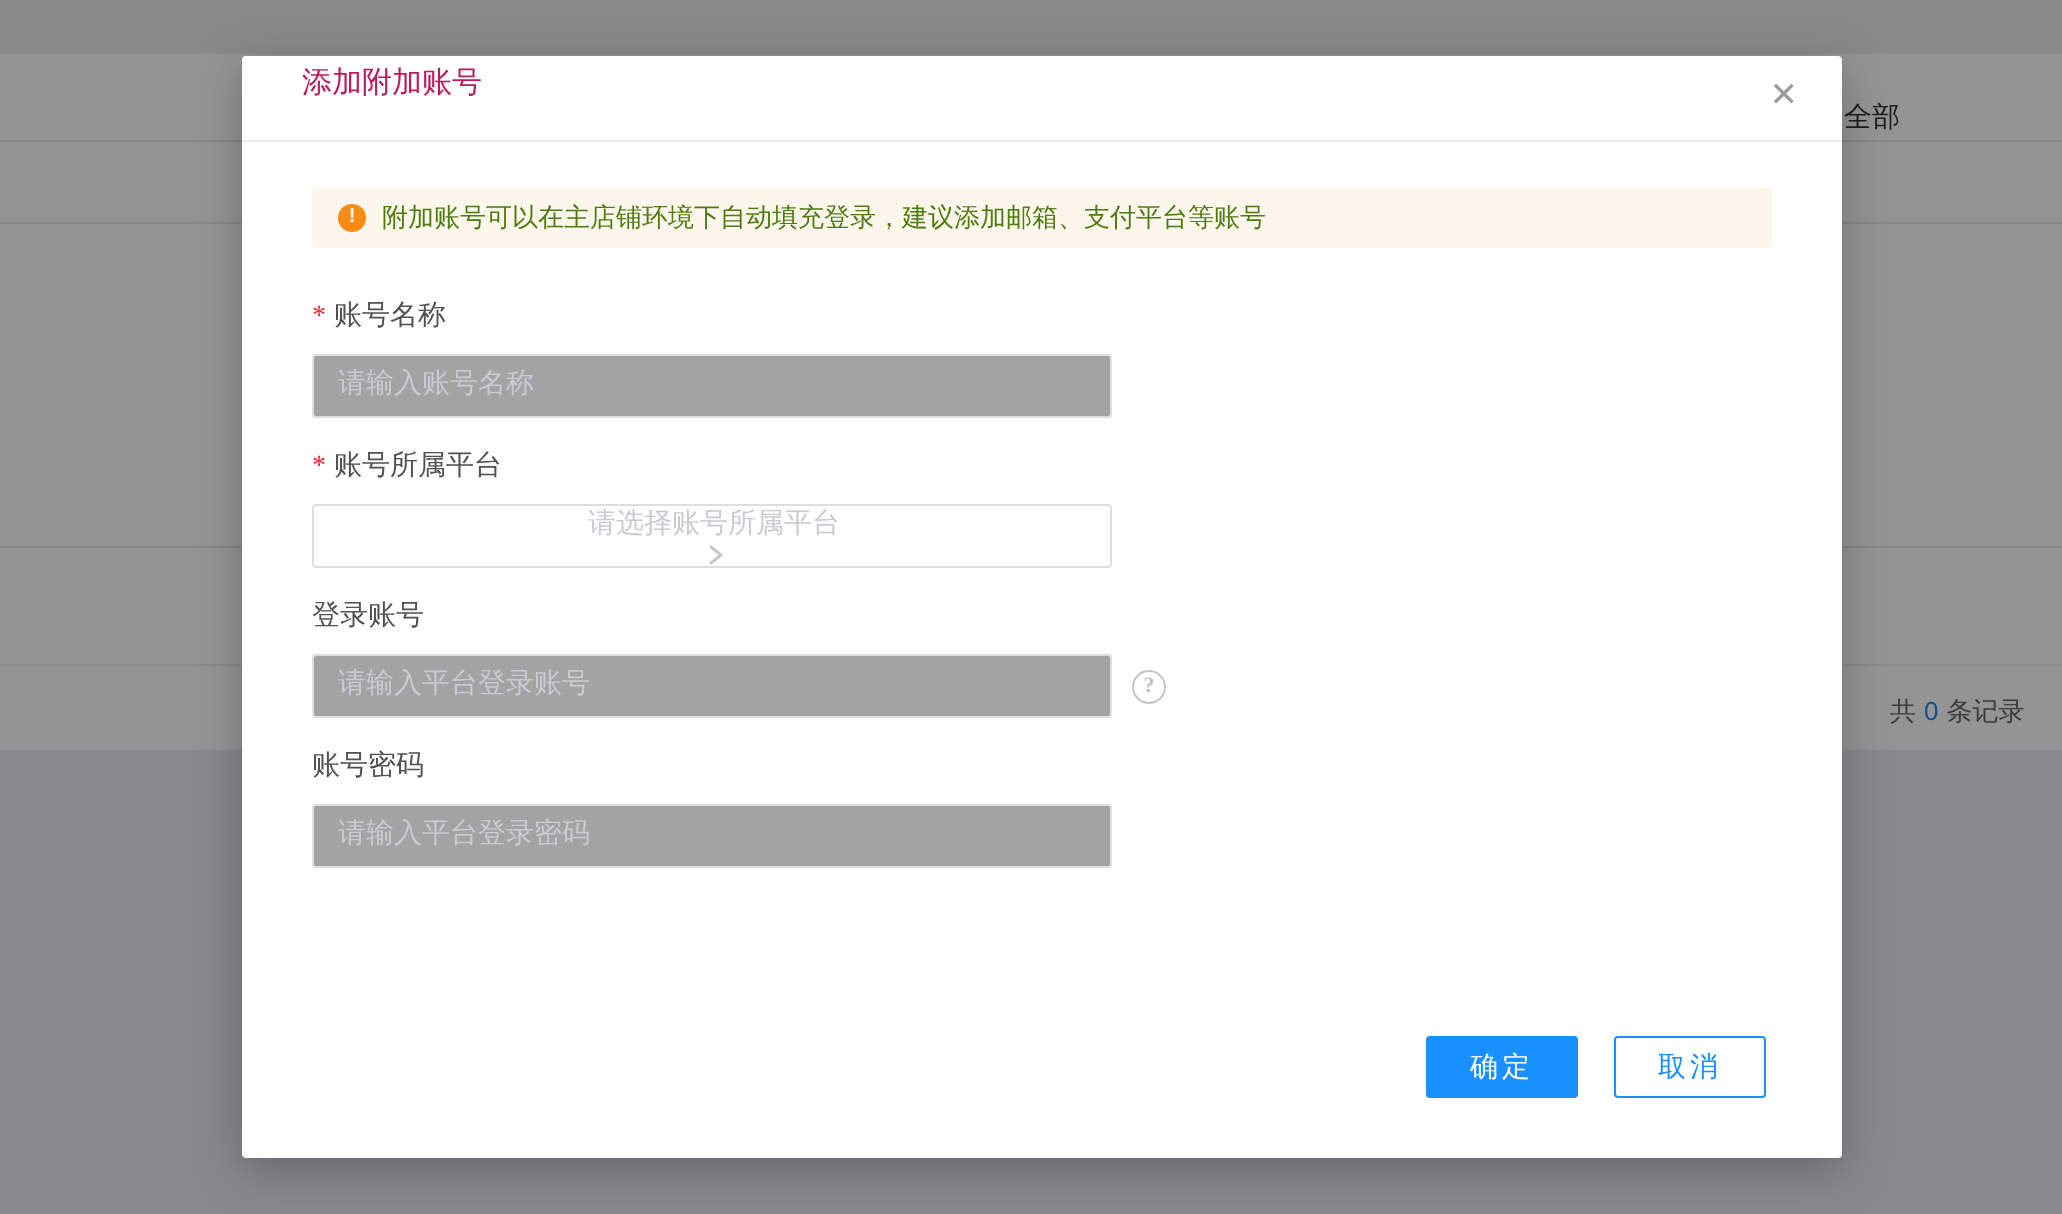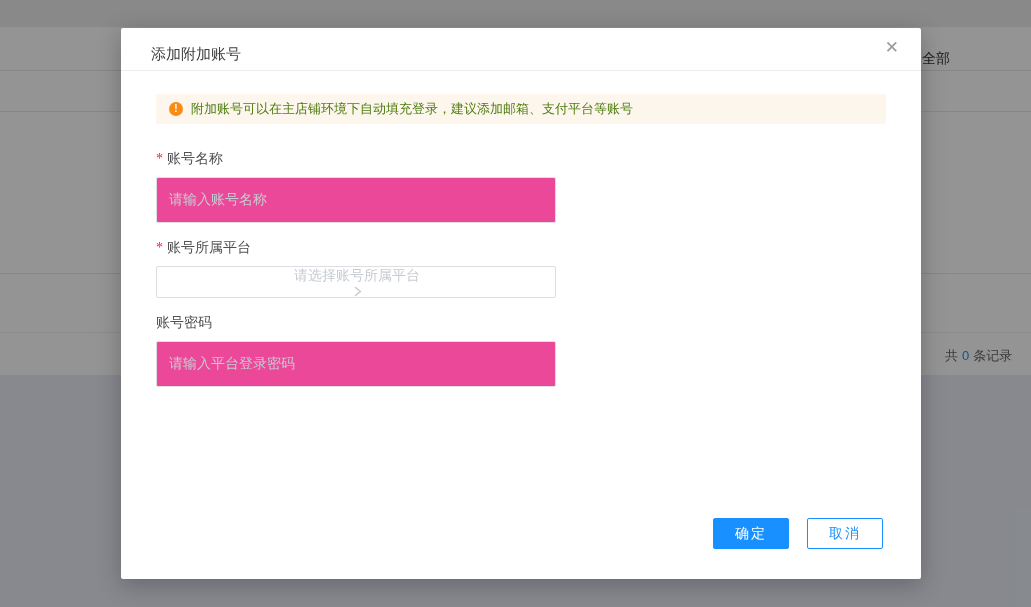--- a/index.html
+++ b/index.html
@@ -23,21 +23,21 @@
 
   
   .overlay { position:absolute; left:0; top:0; right:0; bottom:0; background:rgba(0,0,0,0.42); }
 
   
   .dialog {
     position:absolute; left:121px; top:28px; width:800px; height:551px;
     background:#fff; border-radius:2px; box-shadow:0 6px 24px rgba(0,0,0,0.25);
   }
   .dialog-header { position:relative; height:42px; border-bottom:1px solid #ececec; }
-  .dialog-title  { position:absolute; left:30px; top:17px; font-size:15px; color:#404040; }
+  .dialog-title  { position:absolute; left:30px; top:4px; font-size:15px; color:#be185d; }
   .close-btn {
     position:absolute; right:22px; top:10px; font-size:17px; line-height:20px;
     color:#9b9b9b; cursor:pointer; user-select:none;
   }
   .dialog-body { padding:23px 35px 0 35px; }
 
   .notice {
     height:30px; display:flex; align-items:center;
     background:#fdf6ec; border-radius:2px;
   }
@@ -48,23 +48,23 @@
   }
   .notice-text { color:#4d7c0f; font-size:13px; white-space:nowrap; }
 
   .form { margin-top:25px; }
   .field { margin-bottom:15px;font-family:Liberation Serif, serif; }
   .field-label { font-size:14px; color:#515151; height:19px; line-height:19px; margin-bottom:9px; }
   .req { color:#f5222d; margin-right:4px; }
   .control-row { display:flex; align-items:center; }
 
   .text-input {
-    width:400px; height:46px; box-sizing:border-box;
+    width:400px; height:32px; box-sizing:border-box;
     border:1px solid #dcdee2; border-radius:2px;
-    padding:0 12px; font-size:14px; color:#333; outline:none; background:#ec4899;
+    padding:0 12px; font-size:14px; color:#333; outline:none; background:#a3a3a3;
     font-family:inherit;
   }
   .text-input::placeholder { color:#c7cbd3; opacity:1; }
 
   .select-box {
     width:400px; height:32px; box-sizing:border-box;
     border:1px solid #dcdee2; border-radius:2px;
     padding:0 10px 0 12px; display:flex; align-items:center; justify-content:space-between;
     cursor:pointer; background:#fff;flex-direction:column;
   }
@@ -132,20 +132,29 @@
             <span class="req">*</span><span>账号所属平台</span>
           </div>
           <div class="select-box">
             <span class="select-placeholder">请选择账号所属平台</span>
             <svg class="chevron" width="13" height="13" viewBox="0 0 13 13">
               <polyline points="4.5,2.5 9.5,6.5 4.5,10.5" fill="none" stroke="#c5c8ce" stroke-width="1.5" stroke-linecap="round" stroke-linejoin="round"></polyline>
             </svg>
           </div>
         </div>
 
+        <div class="field">
+          <div class="field-label">
+            <span>登录账号</span>
+          </div>
+          <div class="control-row">
+            <input class="text-input" type="text" placeholder="请输入平台登录账号" style="">
+            <span class="help-icon">?</span>
+          </div>
+        </div>
 
         <div class="field">
           <div class="field-label">
             <span>账号密码</span>
           </div>
           <input class="text-input" type="text" placeholder="请输入平台登录密码" style="">
         </div>
 
       </div>
     </div>

